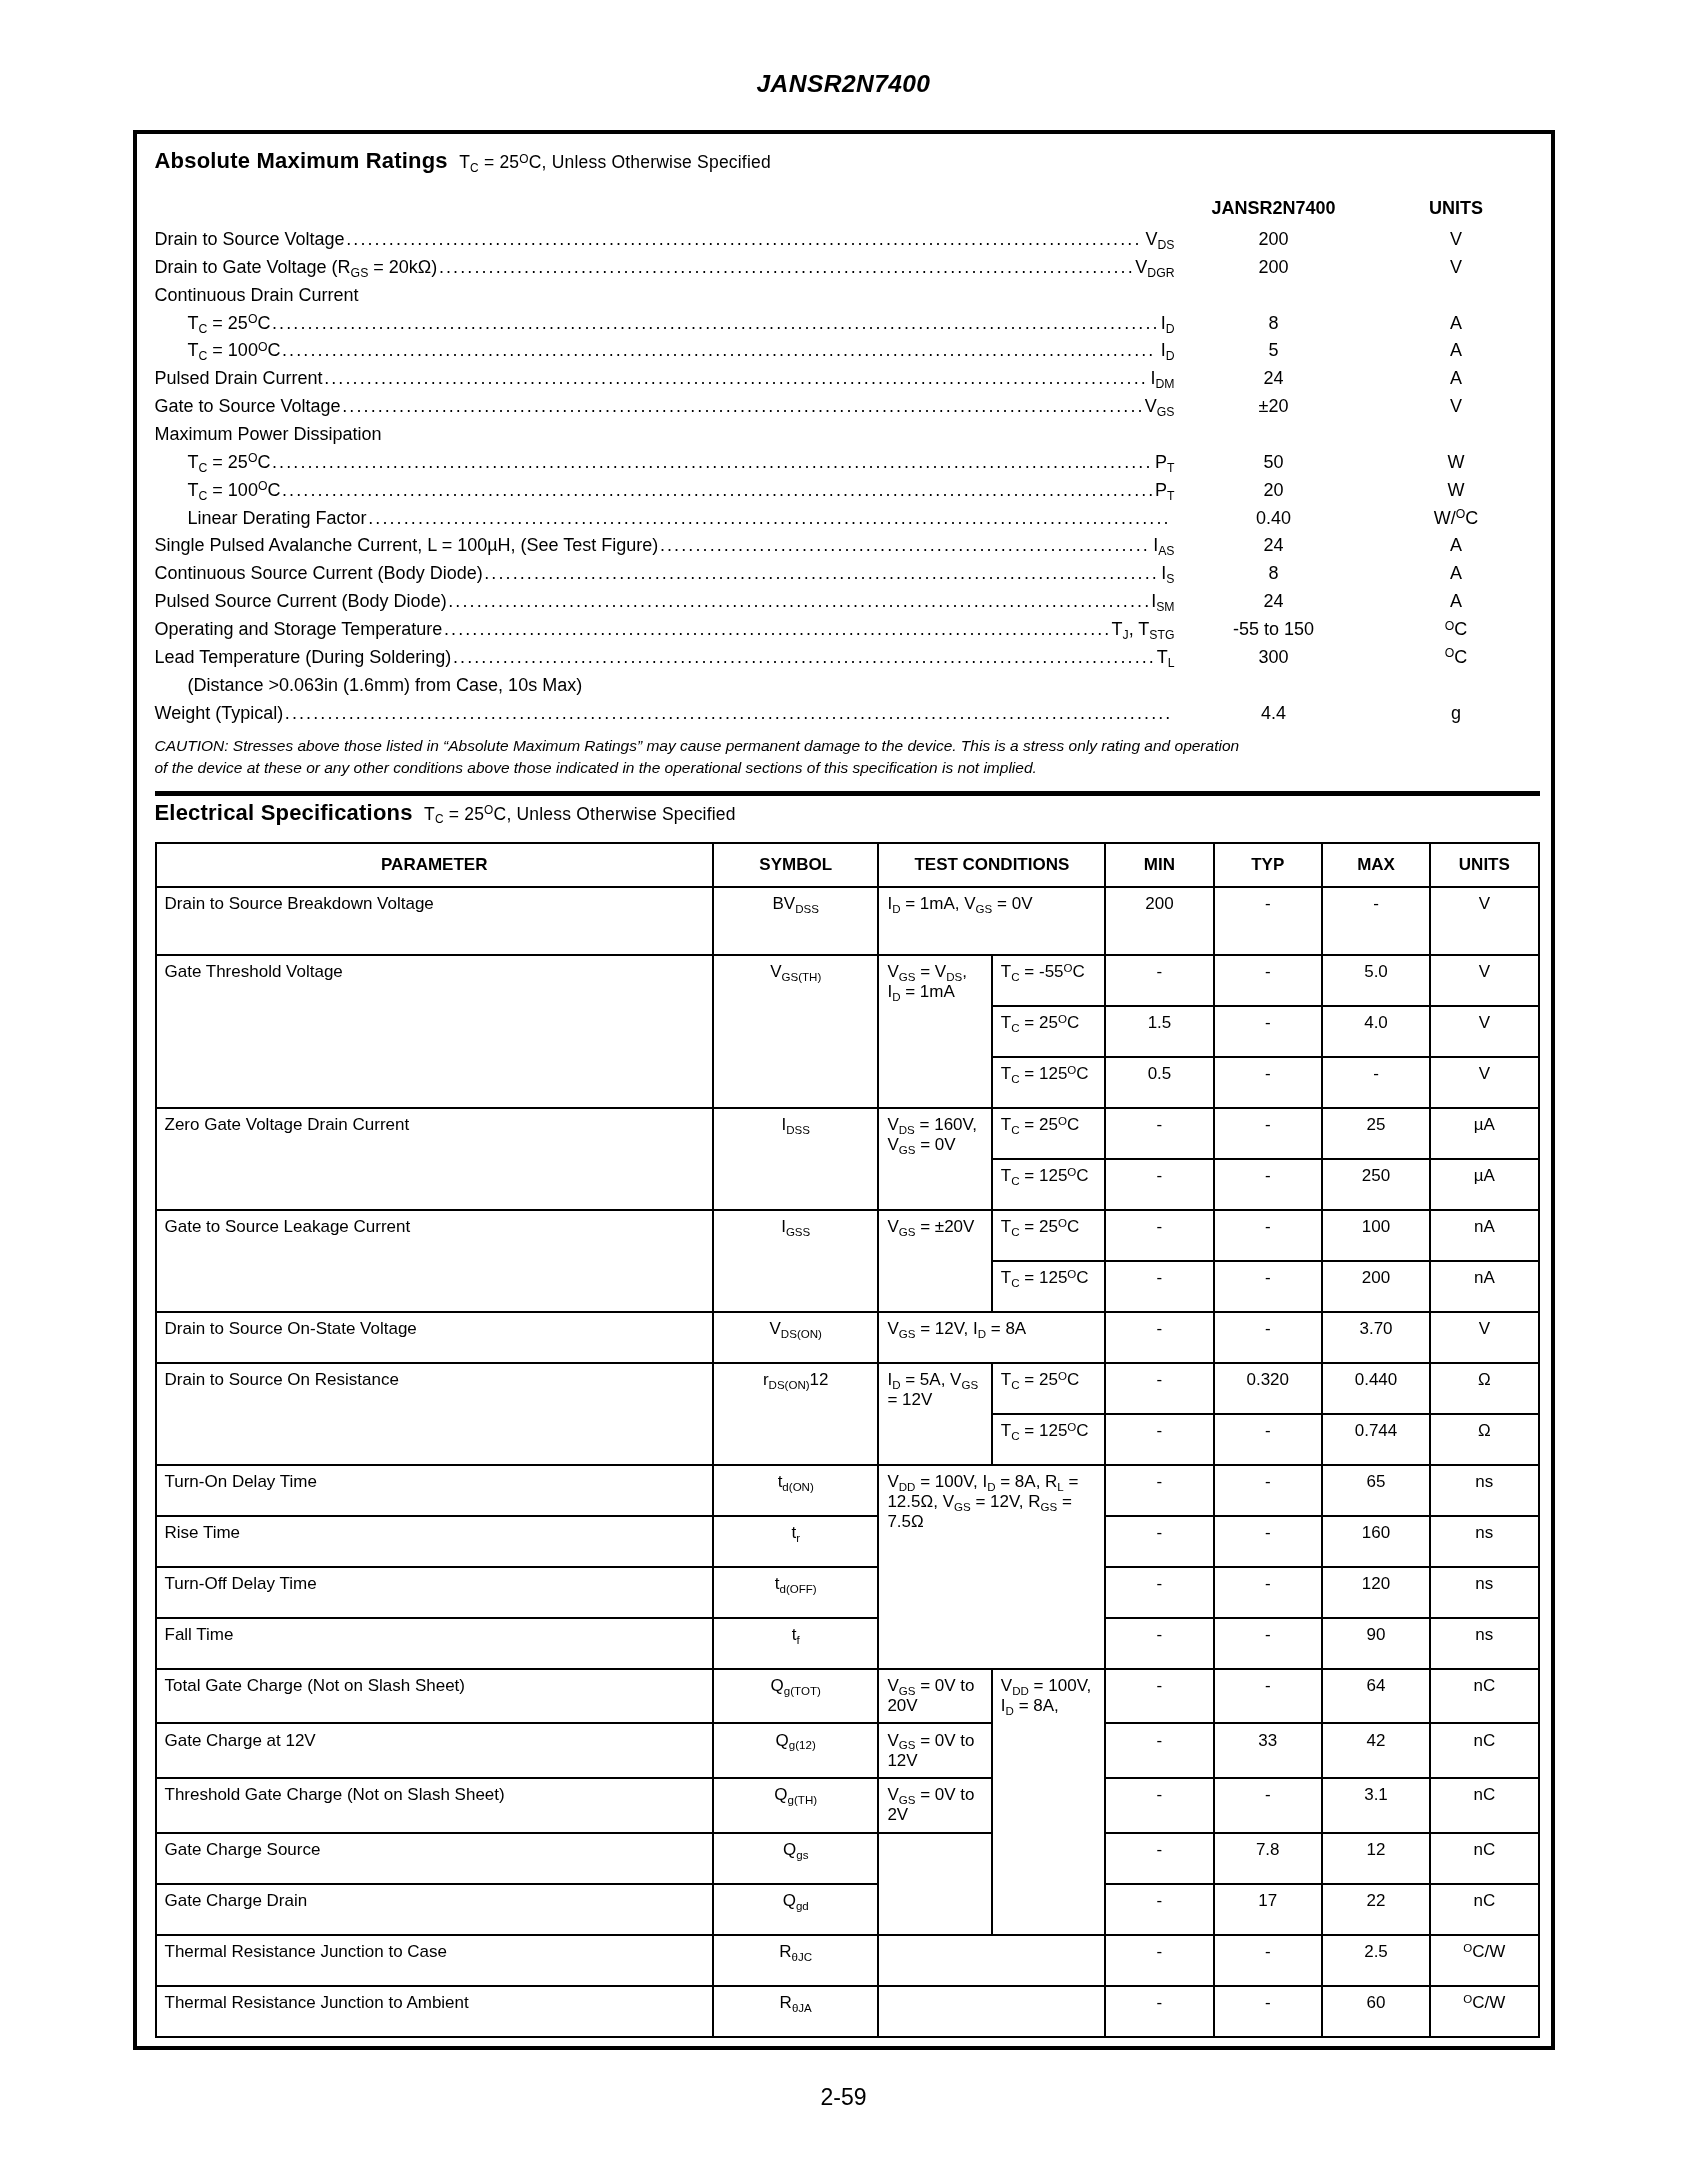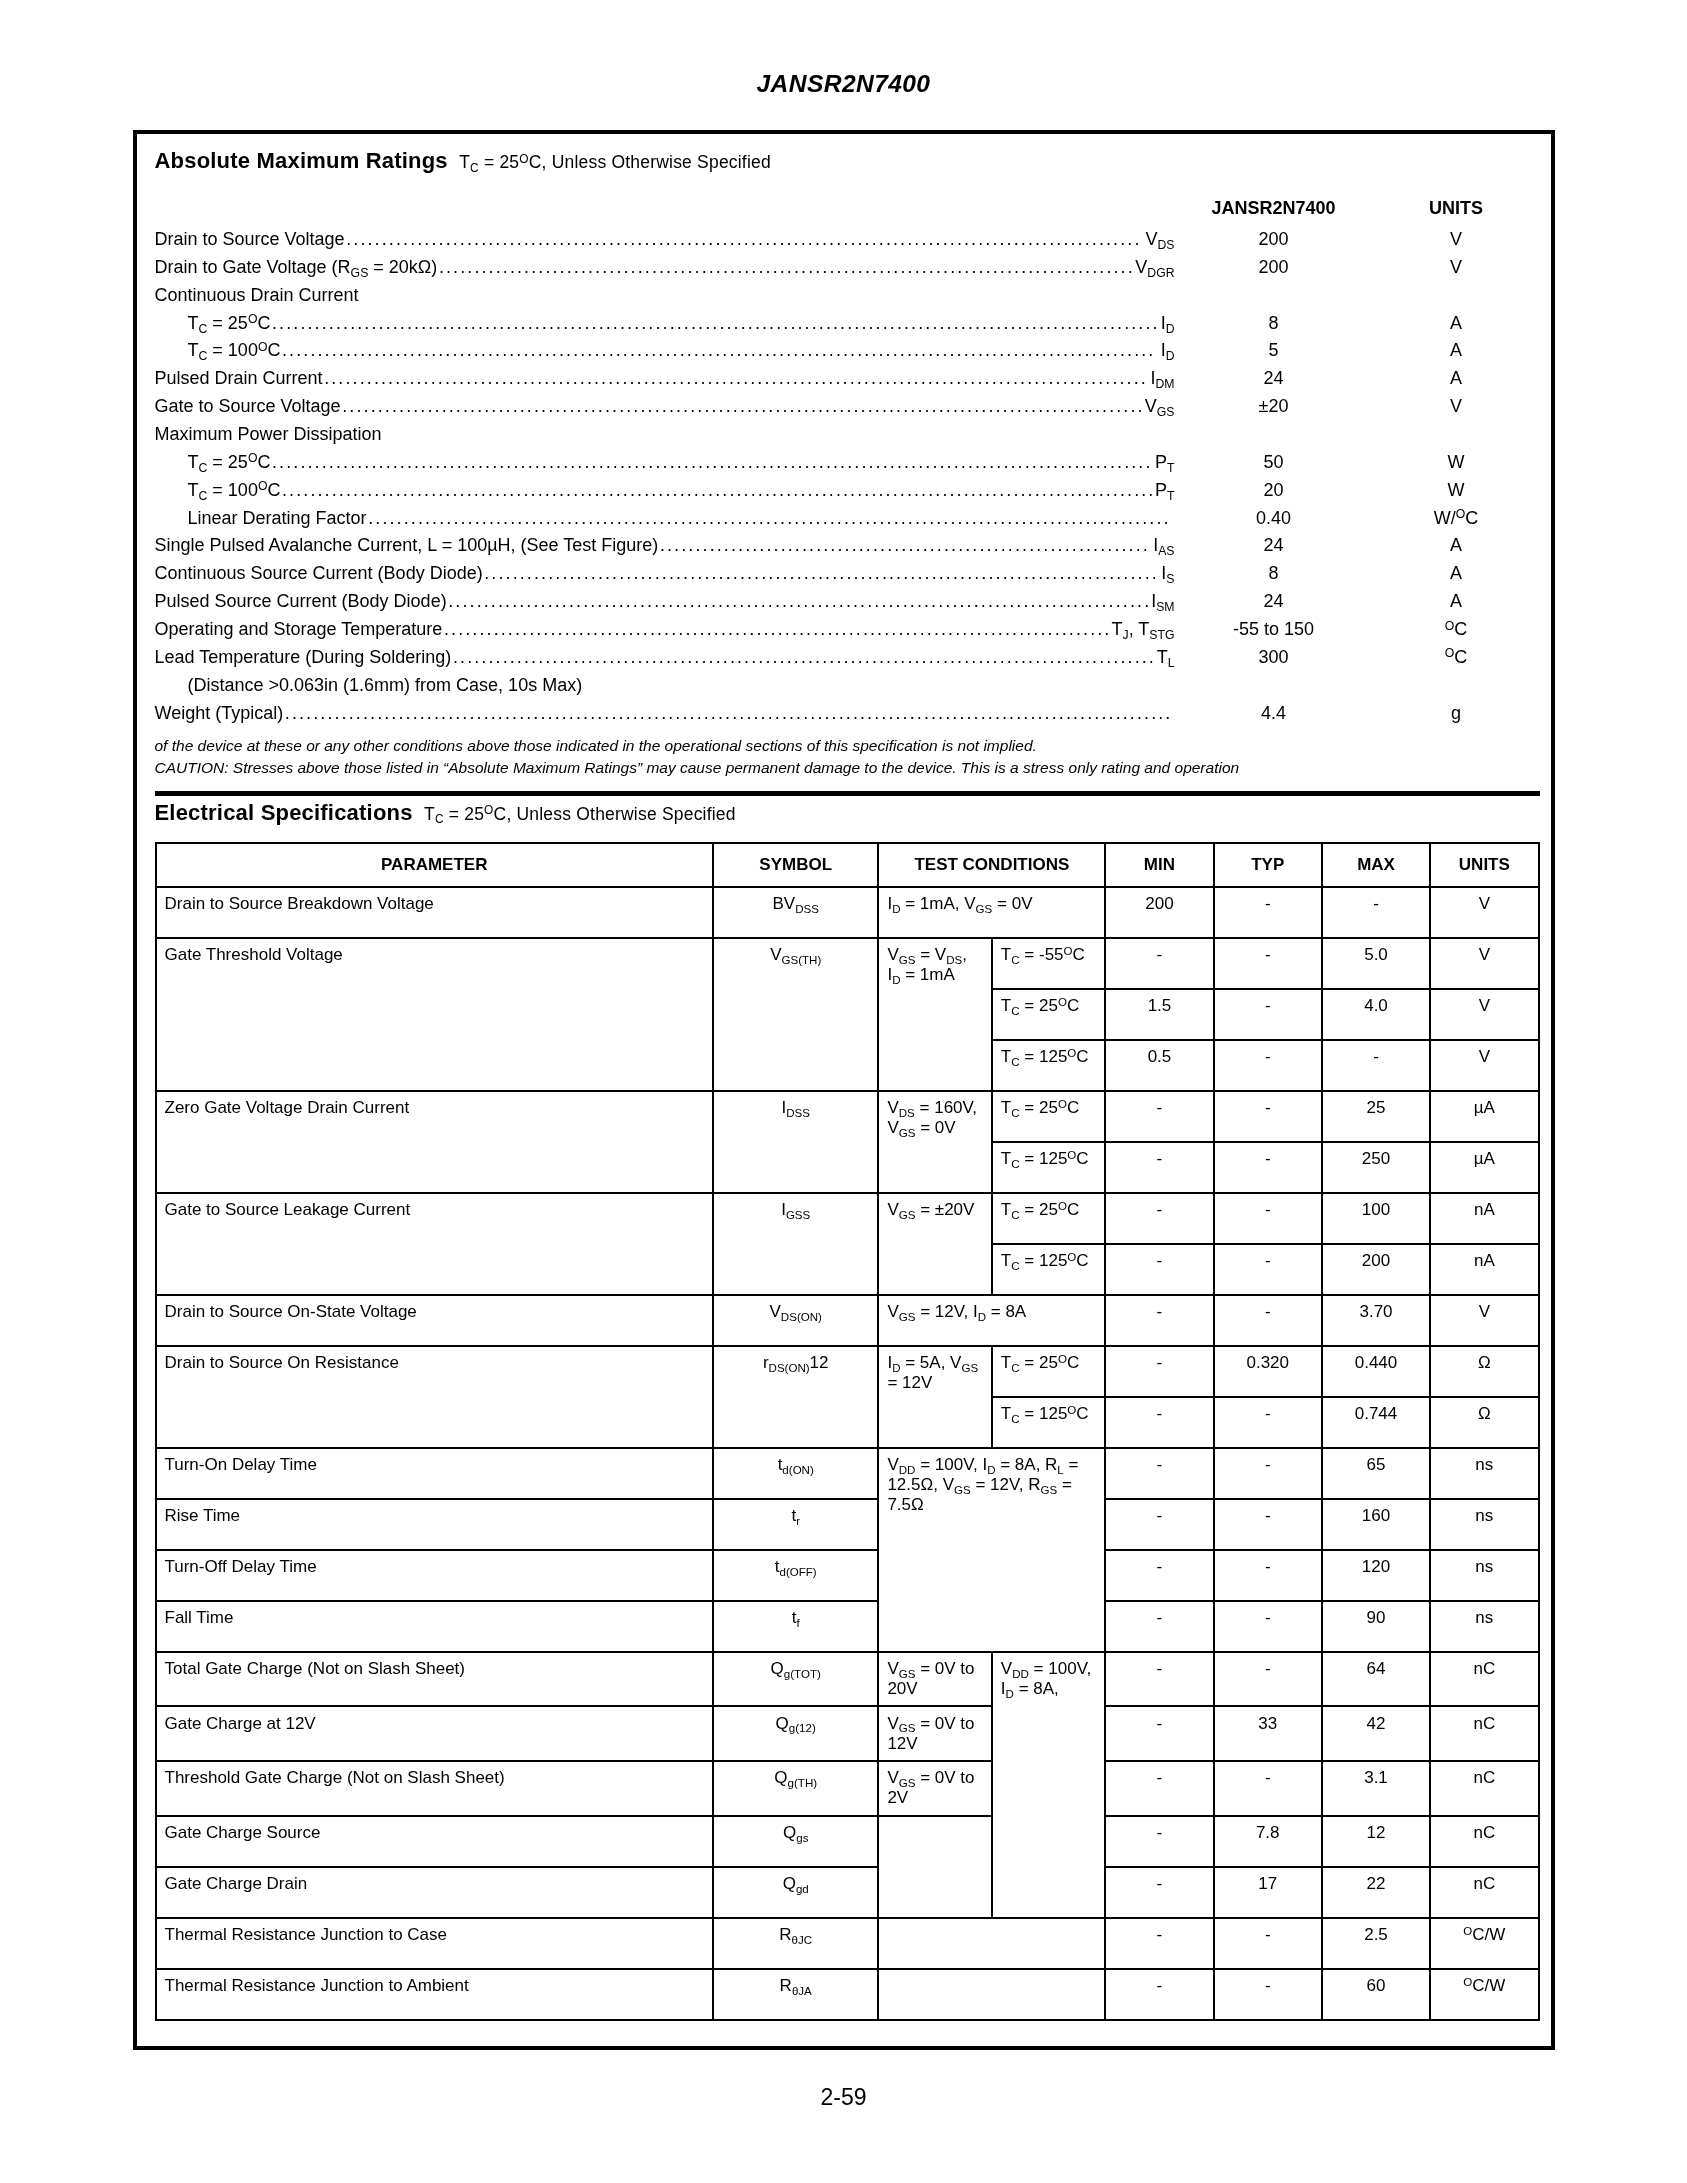--- a/index.html
+++ b/index.html
@@ -190,22 +190,22 @@
               <span class="rlabel">Weight (Typical)</span>
               <span class="rdots">................................................................................................................................................................</span>
               <span class="rsym"></span>
               <span class="rval">4.4</span>
               <span class="runit">g</span>
             </div>
           </div>
       </div>
 
       <div class="caution">
+        <div>CAUTION: Stresses above those listed in “Absolute Maximum Ratings” may cause permanent damage to the device. This is a stress only rating and operation</div>
         <div>of the device at these or any other conditions above those indicated in the operational sections of this specification is not implied.</div>
-        <div>CAUTION: Stresses above those listed in “Absolute Maximum Ratings” may cause permanent damage to the device. This is a stress only rating and operation</div>
       </div>
 
       <div class="divider"></div>
 
       <div class="sec-head es-head">
         <span>Electrical Specifications</span>
         <span class="sub">&nbsp;T<sub>C</sub> = 25<sup>O</sup>C, Unless Otherwise Specified</span>
       </div>
 
       <table class="es">
@@ -214,21 +214,21 @@
             <th class="cpar">PARAMETER</th>
             <th class="csym">SYMBOL</th>
             <th class="ctc1" colspan="2">TEST CONDITIONS</th>
             <th class="cmin">MIN</th>
             <th class="ctyp">TYP</th>
             <th class="cmax">MAX</th>
             <th class="cun">UNITS</th>
           </tr>
         </thead>
         <tbody id="es-body">
-            <tr style="height: 51px; padding-left: 25px;">
+            <tr style="height: 68px; padding-left: 25px;">
               <td class="cpar" rowspan="1">Drain to Source Breakdown Voltage</td>
               <td class="csym mid" rowspan="1">BV<sub>DSS</sub></td>
               <td class="ctc1 tcondbig" rowspan="1" colspan="2">I<sub>D</sub> = 1mA, V<sub>GS</sub> = 0V</td>
               <td class="cmin ctr">200</td>
               <td class="ctyp ctr">-</td>
               <td class="cmax ctr">-</td>
               <td class="cun ctr">V</td>
             </tr>
             <tr style="height: 51px;">
               <td class="cpar" rowspan="3">Gate Threshold Voltage</td>

